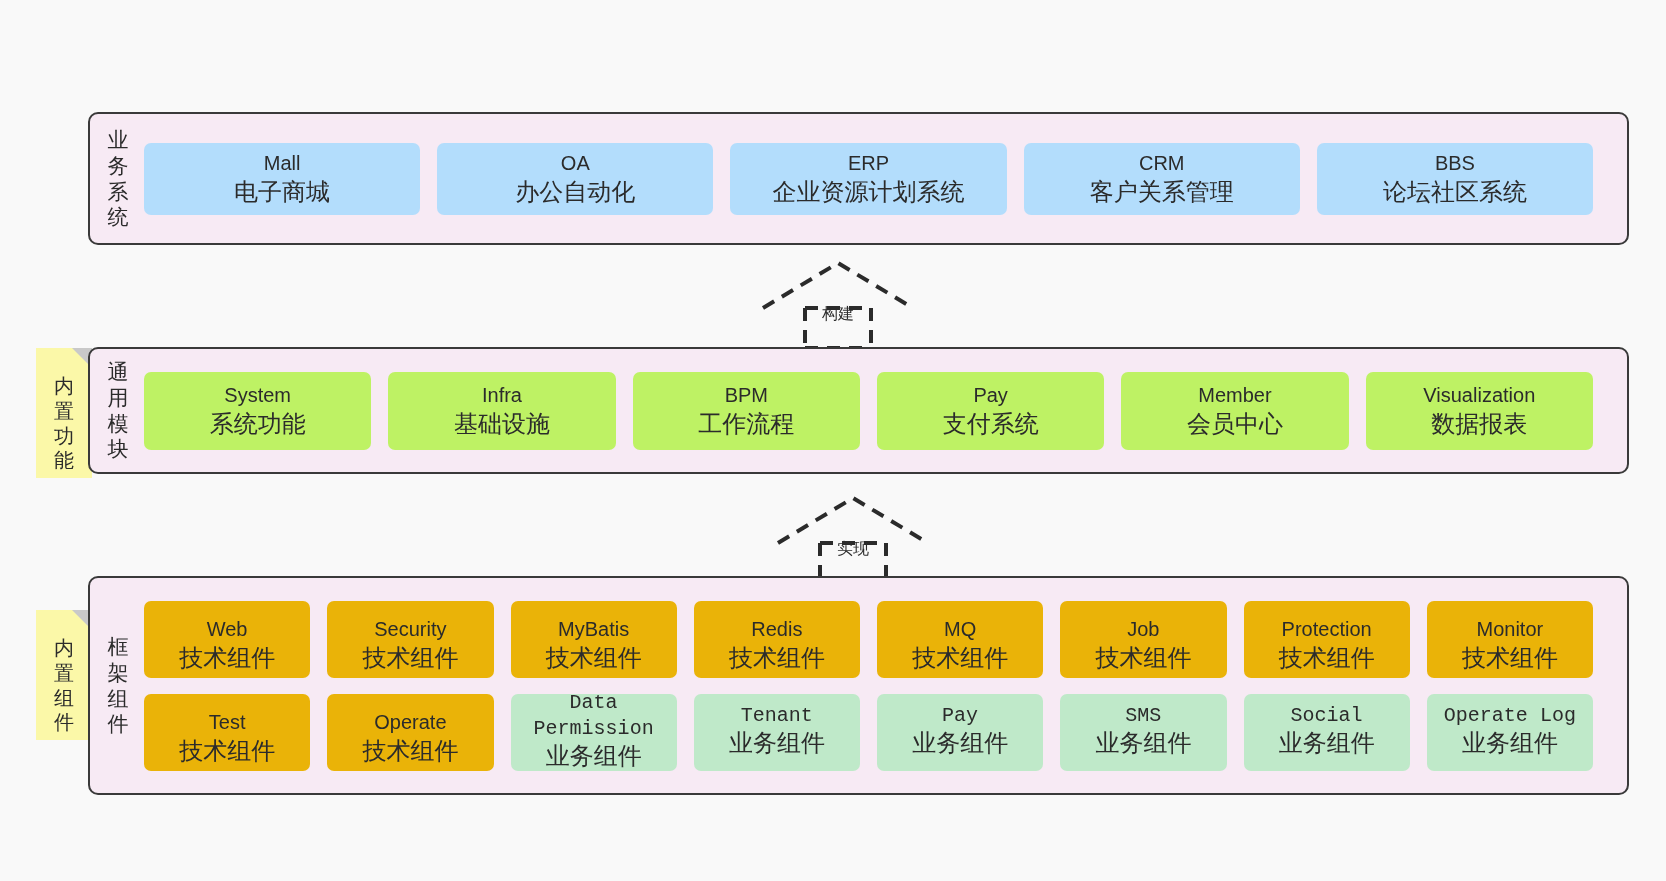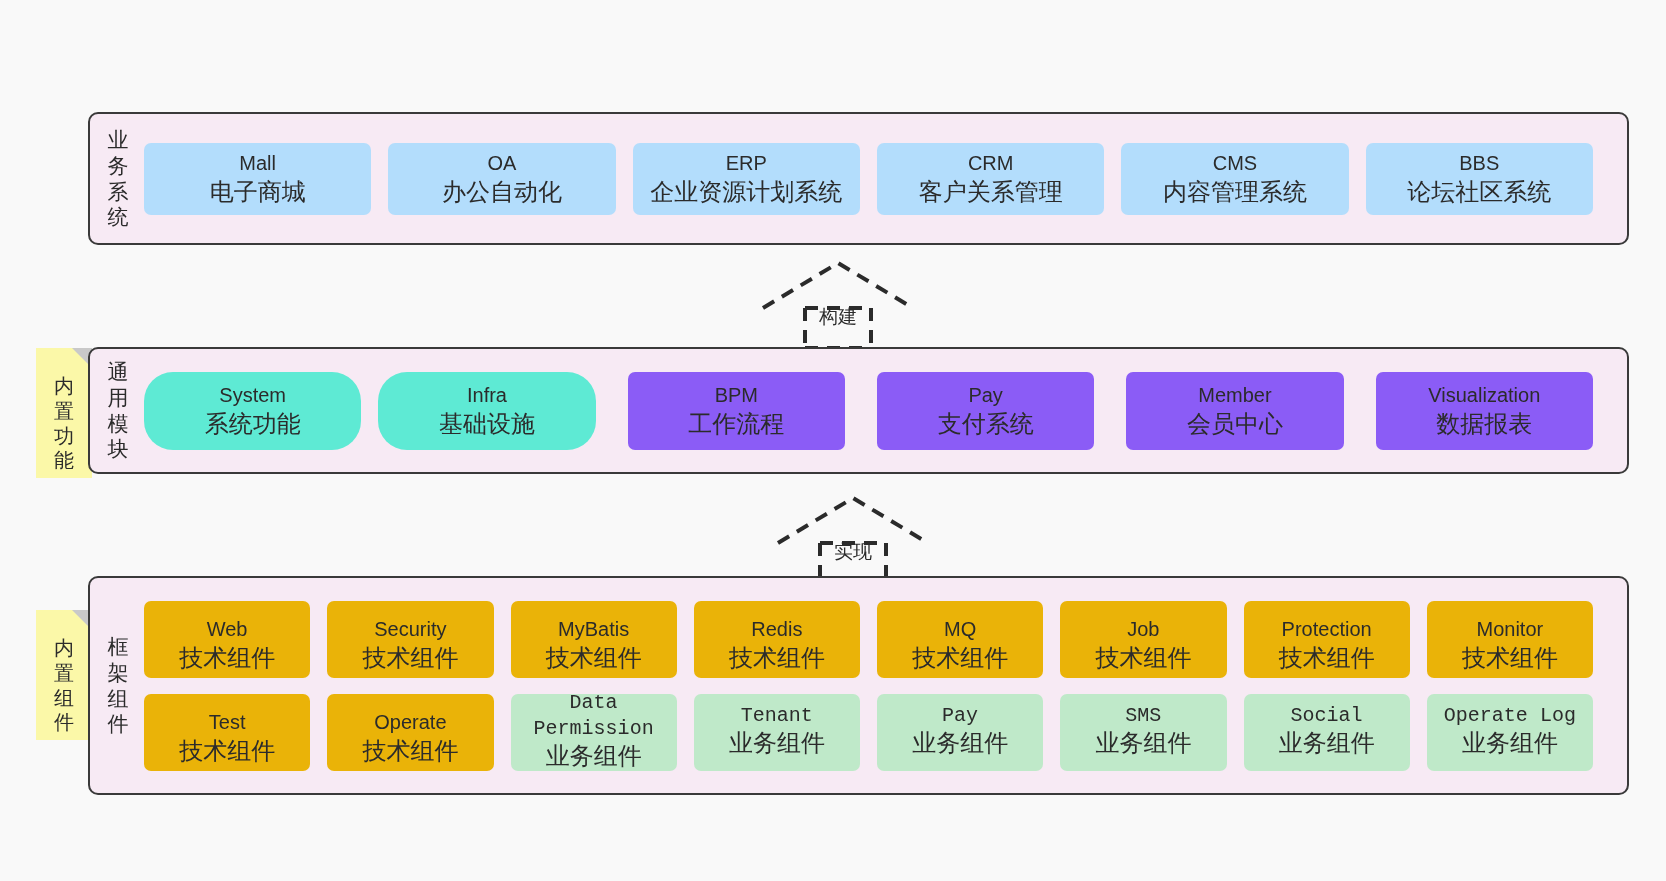--- a/index.html
+++ b/index.html
@@ -61,22 +61,22 @@
     line-height:1.30;
     color:#2b2b2b;
     box-sizing:border-box;
     padding:4px 6px;
     user-select:none;
   }
   .card .cn{font-size:24px;}
 
   
   .c-blue{background:#b3ddfc;}
-  .c-red{background:#5eead4;border-radius:29px;}
-  .c-pink{background:#8b5cf6;margin-left:15px;}
+  .c-red{background:#bef264;}
+  .c-pink{background:#bef264;}
   .c-green{background:#eab308;justify-content:flex-end;}
   .c-lgreen{background:#bfe9c9;font-family:Liberation Mono, monospace;}
 
   
   #layer-business{left:88px;top:112px;width:1541px;height:133px;}
   #layer-business .card{height:72px;}
 
   #layer-modules{left:88px;top:347px;width:1541px;height:127px;}
   #layer-modules .card{height:78px;}
 
@@ -110,21 +110,21 @@
   .arrow{
     position:absolute;
     width:160px;height:92px;
   }
   .arrow svg{display:block;}
   .arrow-label{
     position:absolute;
     left:0;right:0;
     top:46px;
     text-align:center;
-    font-size:19px;
+    font-size:16px;
     color:#2b2b2b;
     background:transparent;
     user-select:none;
   }
   #arrow-build{left:758px;top:258px;}
   #arrow-impl{left:773px;top:493px;}
 </style>
 </head>
 <body>
 
@@ -147,24 +147,20 @@
           <span class="en">OA</span>
           <span class="cn">办公自动化</span>
         </div>
         <div class="card c-blue">
           <span class="en">ERP</span>
           <span class="cn">企业资源计划系统</span>
         </div>
         <div class="card c-blue">
           <span class="en">CRM</span>
           <span class="cn">客户关系管理</span>
-        </div>
-        <div class="card c-blue">
-          <span class="en">CMS</span>
-          <span class="cn">内容管理系统</span>
         </div>
         <div class="card c-blue">
           <span class="en">BBS</span>
           <span class="cn">论坛社区系统</span>
         </div>
       </div>
     </div>
   </div>
 
   <div class="arrow" id="arrow-build">

